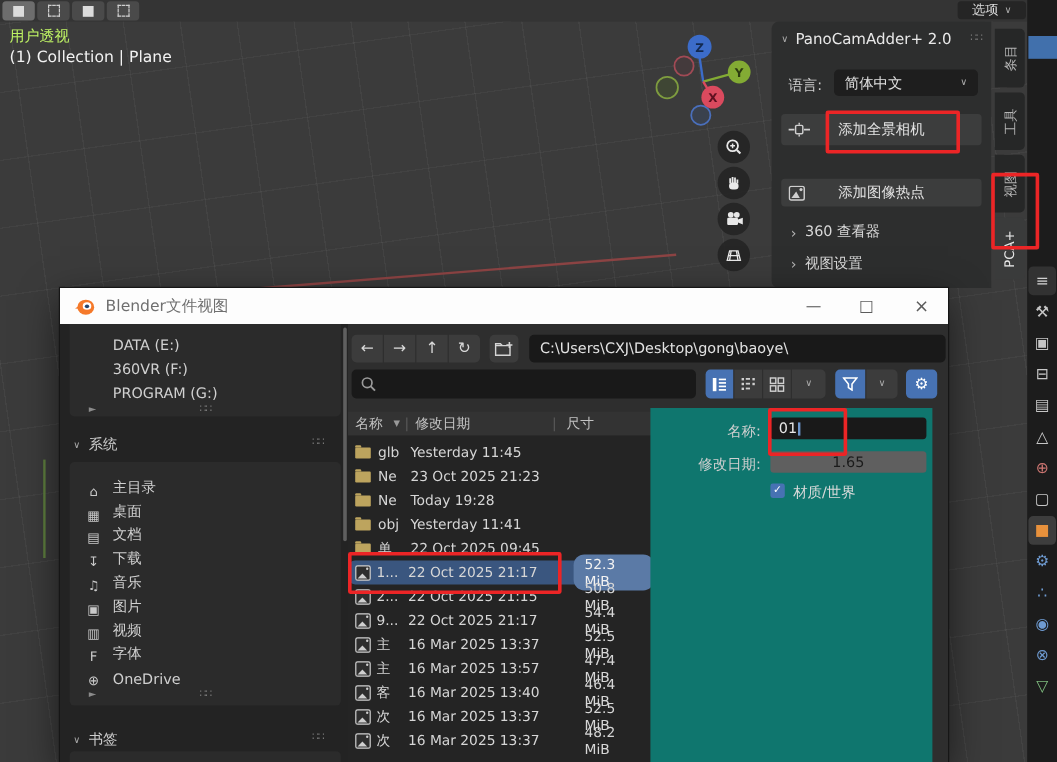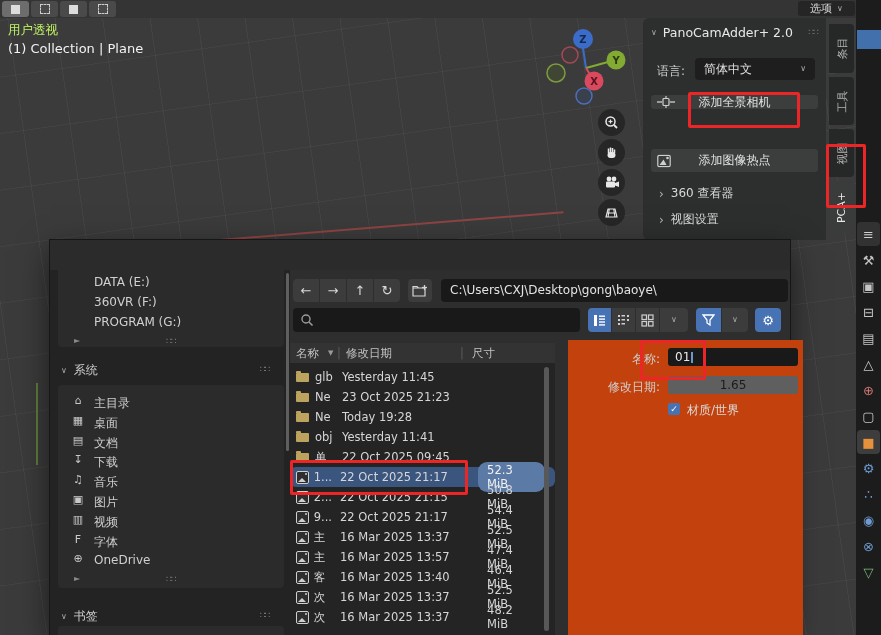--- a/index.html
+++ b/index.html
@@ -58,21 +58,21 @@
 
   
   .dlg{left:50px;top:240px;width:740px;height:395px;background:#2b2b2b;
     box-shadow:0 0 0 1px #161616,0 10px 30px rgba(0,0,0,.55);}
   .dlg-title{position:absolute;left:0;top:0;width:740px;height:30px;background:#fdfdfd;display:flex;align-items:center;}
   .dlg-title .t{color:#6f6f6f;font-size:13px;margin-left:9px;}
   .wc{position:absolute;top:0;height:30px;width:44px;display:flex;align-items:center;justify-content:center;color:#5c5c5c;font-size:13px;}
 
   .fb-side{position:absolute;left:0;top:30px;width:240px;height:365px;background:#232323;}
   .side-box{position:absolute;left:8px;width:226px;background:#2b2b2b;border-radius:4px;box-sizing:border-box;}
-  .side-item{height:20px;display:flex;align-items:flex-start;gap:9px;padding-left:13px;color:#d0d0d0;}
+  .side-item{height:20px;display:flex;align-items:flex-end;gap:9px;padding-left:13px;color:#d0d0d0;}
   .sys-list .side-item{height:19.8px;}
   .sicon{width:14px;text-align:center;color:#c9c9c9;font-size:11px;line-height:1;}
   .more-row{height:13px;position:relative;}
   .more-row .tri{position:absolute;left:16px;top:1px;color:#8b8b8b;font-size:8px;}
   .more-row .grip{position:absolute;left:50%;transform:translateX(-50%);top:1px;}
   .side-sec{position:absolute;left:11px;display:flex;align-items:center;gap:7px;color:#cdcdcd;}
   .side-scroll{position:absolute;left:236px;top:3px;width:3px;height:178px;background:#5f5f5f;border-radius:2px;}
 
   .fb-main{position:absolute;left:240px;top:30px;width:500px;height:365px;background:#2e2e2e;}
   .navgrp{position:absolute;left:3px;top:9px;display:flex;gap:1px;}
@@ -105,21 +105,21 @@
   .ficon.folder::before{content:'';position:absolute;left:0;top:-2px;width:5px;height:2px;background:#bda45e;border-radius:1px 1px 0 0;}
   .ficon.image{width:11px;height:11px;border:1px solid #cfcfcf;border-radius:2px;position:relative;background:#2e2e2e;}
   .ficon.image::before{content:'';position:absolute;left:1px;bottom:1px;border-left:4px solid transparent;border-right:4px solid transparent;border-bottom:4px solid #cfcfcf;}
   .ficon.image::after{content:'';position:absolute;right:1px;top:1px;width:2px;height:2px;border-radius:50%;background:#cfcfcf;}
   .fname{width:27px;overflow:hidden;white-space:nowrap;}
   .fdate{width:142px;white-space:nowrap;}
   .fsize{margin-left:auto;padding:1px 9px;border-radius:9px;}
   .frow.selected .fsize{background:#5b7aa6;color:#f2f2f2;}
   .lscroll{position:absolute;left:254px;top:97px;width:5px;height:264px;background:#585858;border-radius:3px;}
 
-  .fb-props{position:absolute;left:278px;top:70px;width:235px;height:295px;background:#c2410c;}
+  .fb-props{position:absolute;left:252px;top:70px;width:235px;height:295px;background:#0f766e;}
   .plabel{position:absolute;left:10px;width:82px;text-align:right;color:#cfcfcf;}
   .pfield{position:absolute;left:100px;width:130px;height:18px;border-radius:3px;box-sizing:border-box;}
   .namefield{background:#191919;color:#e8e8e8;line-height:18px;padding-left:7px;}
   .cursor{display:inline-block;width:2px;height:11px;background:#6d96cc;vertical-align:-2px;margin-left:1px;}
   .numfield{background:#5f5f5f;color:#1b1b1b;text-align:center;line-height:18px;}
   .cbox{position:absolute;left:100px;top:63px;width:12px;height:12px;background:#4772b3;border-radius:2px;
     color:#fff;font-size:9px;display:flex;align-items:center;justify-content:center;}
   .cblabel{position:absolute;left:119px;top:62px;color:#dadada;}
 
   .anno{position:absolute;border:3px solid #ec2526;border-radius:2px;z-index:60;pointer-events:none;}
@@ -207,21 +207,21 @@
       <span>PanoCamAdder+ 2.0</span>
     </div>
     <div class="abs grip np-grip">∷∷</div>
 
     <div class="abs np-lang-label">语言:</div>
     <div class="abs np-lang">
       <span>简体中文</span>
       <span class="chev">∨</span>
     </div>
 
-    <div class="np-btn" style="top:77px;height:14px;">
+    <div class="np-btn" style="top:77px;height:26px;">
       <span class="np-ic">
         <svg width="18" height="12">
             <line x1="0" y1="6" x2="5" y2="6" stroke="#cfcfcf" stroke-width="1.3"></line>
             <line x1="13" y1="6" x2="18" y2="6" stroke="#cfcfcf" stroke-width="1.3"></line>
             <rect x="6" y="2.5" width="6" height="7" rx="1" fill="none" stroke="#cfcfcf" stroke-width="1.2"></rect>
             <line x1="9" y1="0" x2="9" y2="2" stroke="#cfcfcf" stroke-width="1.2"></line>
             <line x1="9" y1="10" x2="9" y2="12" stroke="#cfcfcf" stroke-width="1.2"></line>
           </svg>
       </span>
       <span>添加全景相机</span>
@@ -302,20 +302,34 @@
       </div>
       <div class="ptab">
         <span style="color: rgb(111, 155, 209);">⊗</span>
       </div>
       <div class="ptab">
         <span style="color: rgb(125, 186, 125);">▽</span>
       </div>
     </div>
 
   <div class="abs dlg">
+    <div class="dlg-title">
+      <span style="margin-left:12px;display:flex;">
+        <svg width="17" height="15">
+            <ellipse cx="9.5" cy="8" rx="7" ry="6.3" fill="#f5792a"></ellipse>
+            <ellipse cx="10.5" cy="7" rx="3.6" ry="3.2" fill="#ffffff"></ellipse>
+            <ellipse cx="10.5" cy="7.3" rx="1.8" ry="1.6" fill="#23456e"></ellipse>
+            <path d="M0.5 9 L6 5.5 L7 9.5 Z" fill="#f5792a"></path>
+          </svg>
+      </span>
+      <span class="t">Blender文件视图</span>
+      <span class="wc" style="left:606px;">—</span>
+      <span class="wc" style="left:650px;">□</span>
+      <span class="wc" style="left:696px;font-size:15px;">×</span>
+    </div>
 
     <div class="fb-side">
       <div class="side-box" style="top:0;height:77px;border-radius:0 0 4px 4px;padding-top:5px;">
         <div>
 
         <div class="side-item">
               <span class="sicon"></span>
               <span>DATA (E:)</span>
             </div>
             <div class="side-item">

